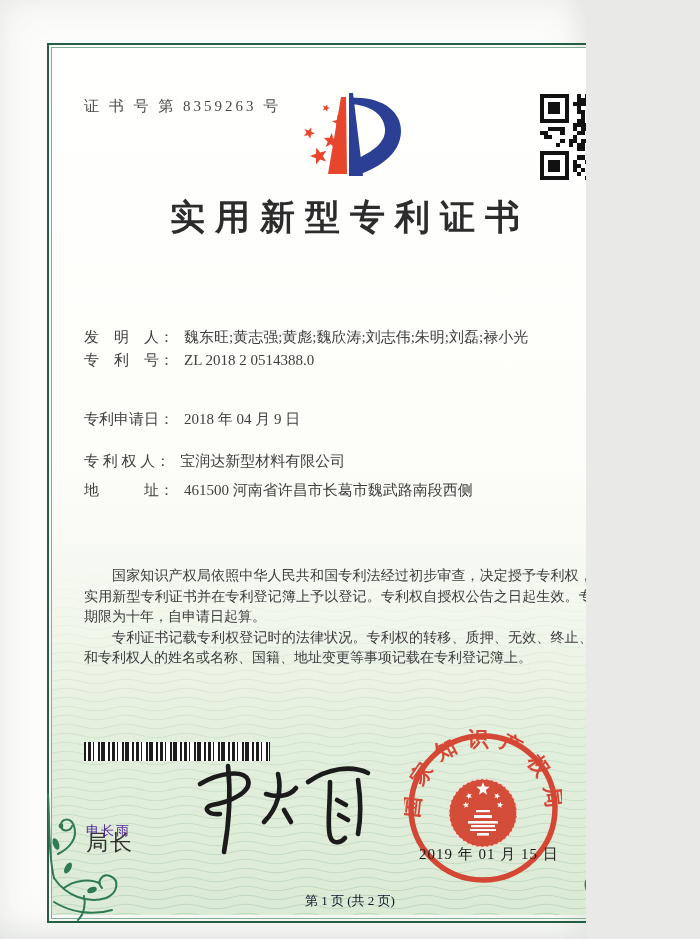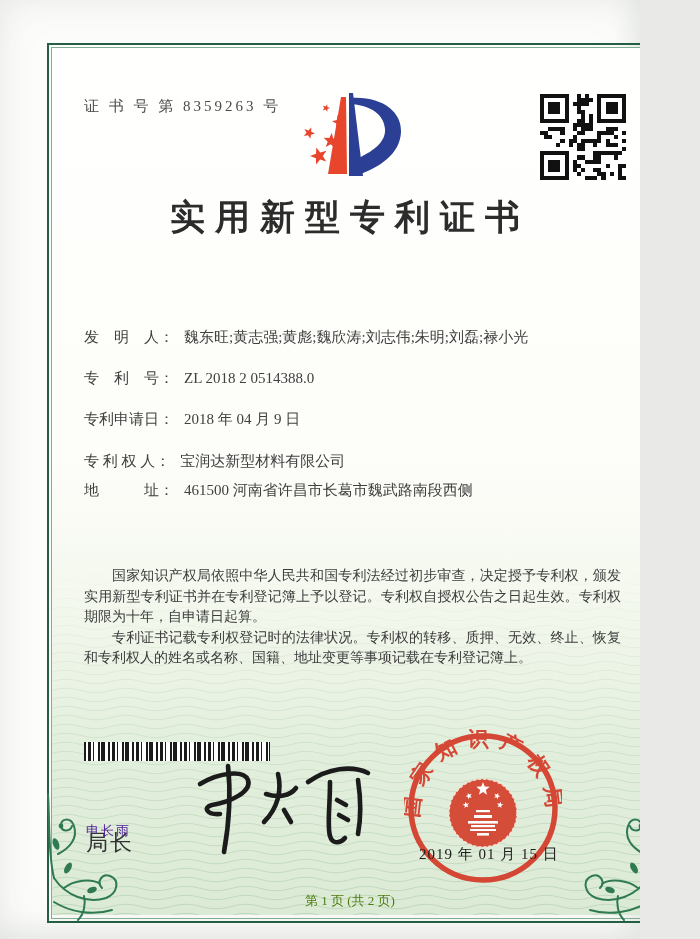--- a/index.html
+++ b/index.html
@@ -1,16 +1,16 @@
 <!DOCTYPE html>
 <html><head>
 <meta charset="utf-8">
 <style>
   html,body{margin:0;padding:0;background:#e9e9e7;}
-  .stage{position:relative;width:640px;height:939px;overflow:hidden;
+  .stage{position:relative;width:586px;height:939px;overflow:hidden;
          font-family:"Liberation Serif","DejaVu Serif",serif;background:#f2f2f0;}
   .page{position:absolute;inset:0;background:#fdfdfb;
         box-shadow:inset 0 0 46px rgba(70,80,70,.10), inset -8px -10px 22px rgba(90,110,95,.07);}
   
   .frame{position:absolute;left:47px;top:43px;width:604px;height:876px;
          border:2px solid #245f43;}
   .frame::after{content:"";position:absolute;inset:2px;border:1px solid #7fae92;}
   
   .innerbg{position:absolute;left:51px;top:47px;width:596px;height:868px;
            background:linear-gradient(180deg,#fffffe 0%,#fdfdf9 48%,#f2f7ec 66%,#e3efdd 80%,#dbead5 100%);}
@@ -32,21 +32,21 @@
     background:repeating-linear-gradient(90deg,
       #1c1c1c 0 2px,#fff 2px 4px,#1c1c1c 4px 7px,#fff 7px 9px,
       #1c1c1c 9px 10px,#fff 10px 14px,#1c1c1c 14px 16px,#fff 16px 17px,
       #1c1c1c 17px 21px,#fff 21px 24px);}
   .signer-title{left:86px;top:790px;font-size:22px;color:#333;letter-spacing:2px;margin-top:38px;}
   .signer-name{left:86px;top:822px;font-size:13px;color:#4c1d95;letter-spacing:2px;}
   .sig{position:absolute;left:180px;top:752px;}
   .seal{position:absolute;left:404px;top:729px;width:158px;height:162px;}
   .seal-date{position:absolute;left:419px;top:845px;font-size:15px;color:#1d1d1d;
              letter-spacing:1px;z-index:5;white-space:nowrap;}
-  .footer{left:0;top:892px;width:700px;text-align:center;font-size:13px;color:#4d7c0f;}
+  .footer{left:0;top:892px;width:700px;text-align:center;font-size:13px;color:#0f172a;}
   .logo{position:absolute;left:292px;top:88px;}
   .qr{position:absolute;left:540px;top:94px;width:86px;height:86px;}
   .orn{position:absolute;z-index:3;}
   .orn-bl{left:34px;top:792px;}
   .orn-br{left:556px;top:792px;transform:scaleX(-1);}
 </style>
 </head>
 <body>
 
 <div class="stage">
@@ -232,21 +232,21 @@
           <rect x="20" y="20" width="1" height="1"></rect>
         </g>
     </g>
   </svg>
 
   <div class="txt title">实用新型专利证书</div>
 
   <div class="row" style="top:328px">
     <span class="lab">发　明　人：</span><span class="val">魏东旺;黄志强;黄彪;魏欣涛;刘志伟;朱明;刘磊;禄小光</span>
   </div>
-  <div class="row" style="top:369px">
+  <div class="row" style="top:351px">
     <span class="lab">专　利　号：</span><span class="val">ZL 2018 2 0514388.0</span>
   </div>
   <div class="row" style="top:410px">
     <span class="lab">专利申请日：</span><span class="val">2018 年 04 月 9 日</span>
   </div>
   <div class="row" style="top:452px">
     <span class="lab">专 利 权 人：</span><span class="val">宝润达新型材料有限公司</span>
   </div>
   <div class="row" style="top:481px">
     <span class="lab">地　　　址：</span><span class="val">461500 河南省许昌市长葛市魏武路南段西侧</span>

